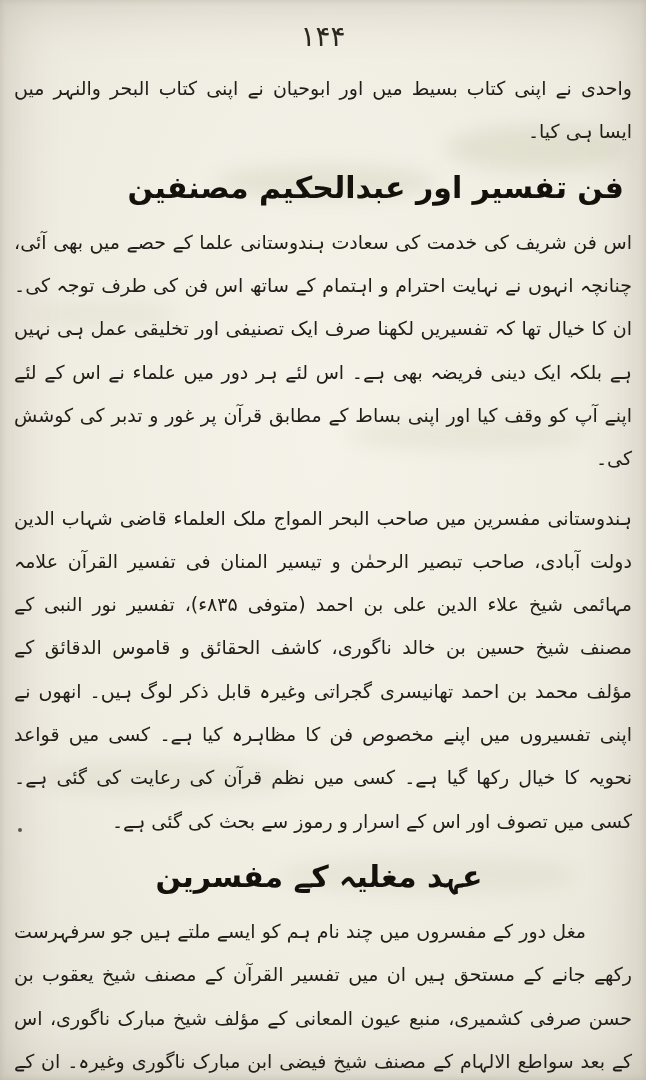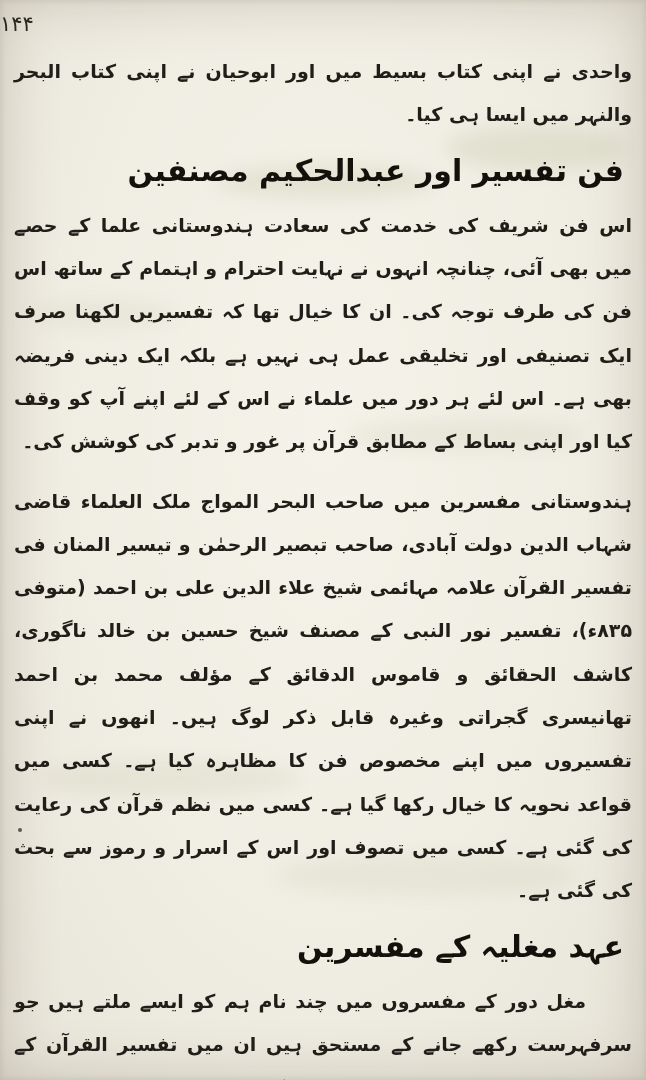--- a/index.html
+++ b/index.html
@@ -31,50 +31,50 @@
     pointer-events: none;
   }
   .stain.s1 { top: 125px; right: 20px; width: 180px; height: 46px; }
   .stain.s2 { top: 165px; right: 210px; width: 220px; height: 34px; }
   .stain.s3 { top: 420px; right: 60px; width: 240px; height: 30px; opacity: 0.10; }
   .stain.s4 { top: 760px; left: 40px;  width: 260px; height: 36px; opacity: 0.10; }
   .stain.s5 { top: 855px; right: 70px; width: 300px; height: 40px; opacity: 0.09; }
   .stain.s6 { top: 300px; left: 30px;  width: 150px; height: 28px; opacity: 0.08; }
 
   .page-number {
-    text-align: left;
-    padding-top: 12px;
-    font-size: 21px;
+    text-align: center;
+    padding-top: 20px;
+    font-size: 28px;
     letter-spacing: 2px;
     color: #2b2822;
   }
   .content {
     position: relative;
     padding: 14px 14px 0 14px;
   }
   p.body-text {
     font-size: 19px;
     line-height: 2.28;
     text-align: justify;
     margin: 0 0 16px 0;
-    font-weight: bold;
   }
   p.body-text.indent-first {
     text-indent: 46px;
   }
   h2.section-heading {
     font-size: 30px;
     font-weight: bold;
     margin: 14px 8px 16px 0;
     color: #14110c;
     text-align: right;
     letter-spacing: 0.5px;
   }
   h2.heading-mughal {
     margin-top: 4px;
+    text-align: center;
   }
   .stray-dot {
     position: absolute;
     left: 18px;
     top: 828px;
     width: 4px;
     height: 4px;
     border-radius: 50%;
     background: #3a362e;
     opacity: 0.8;

